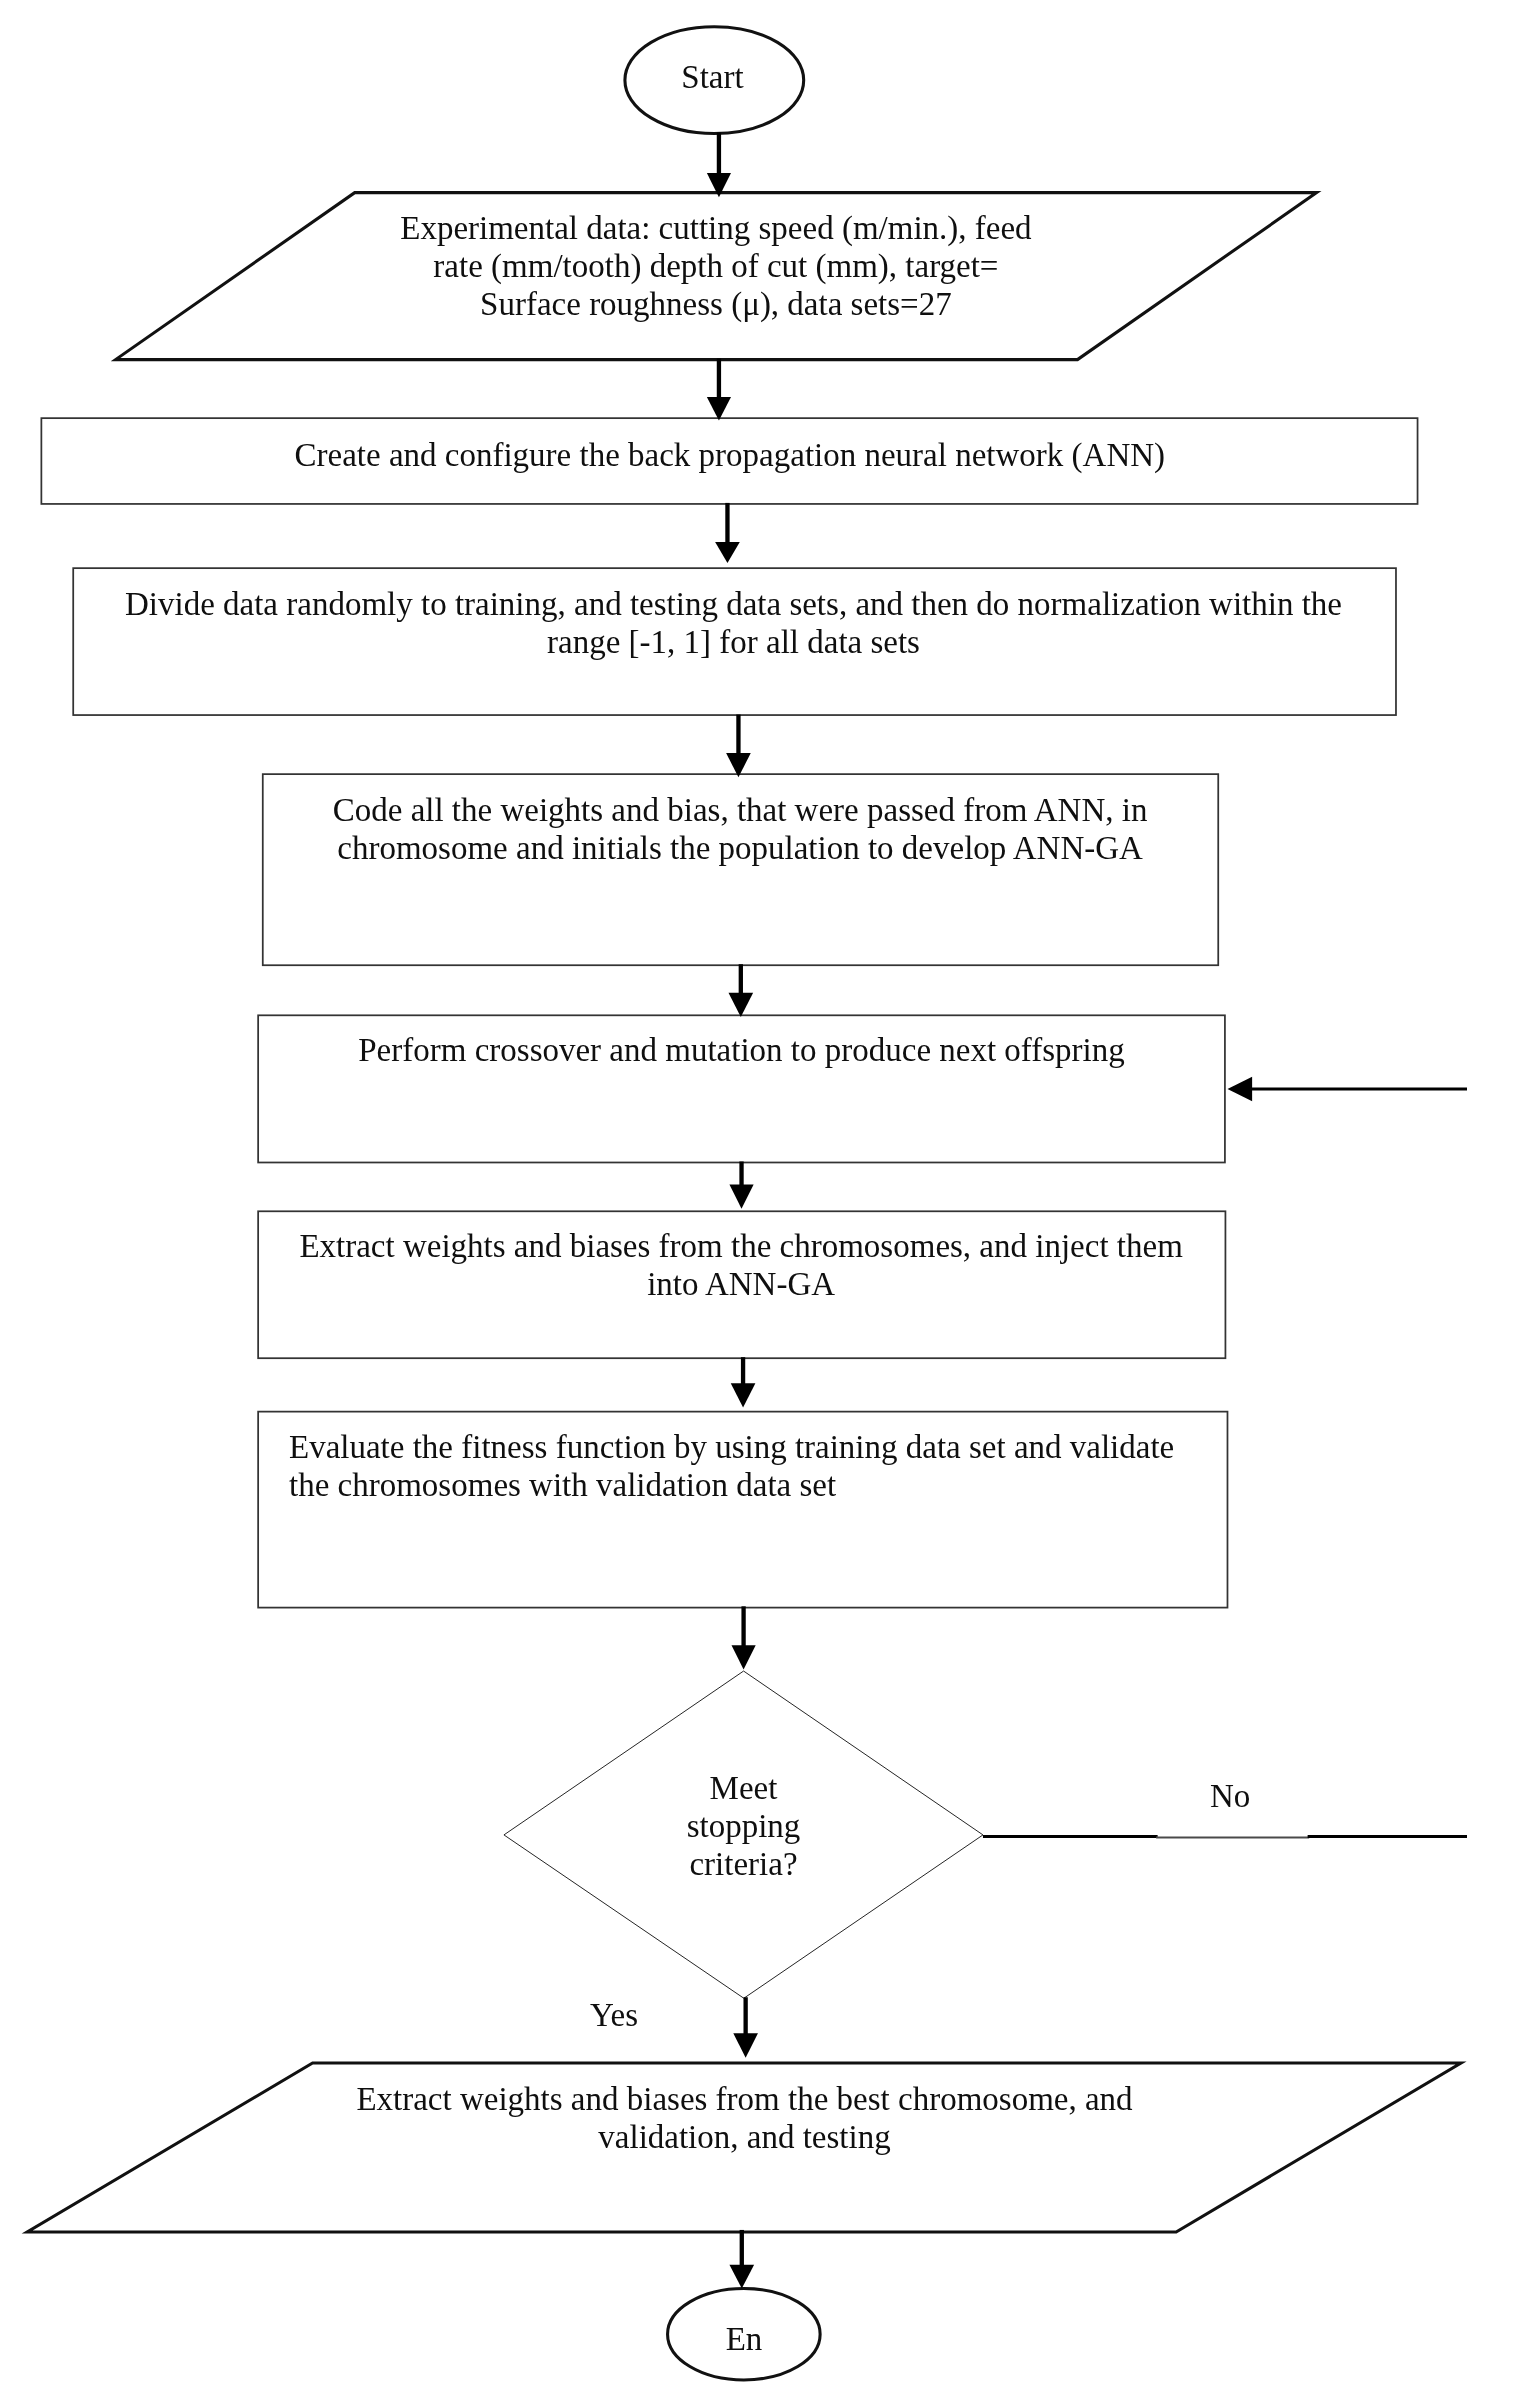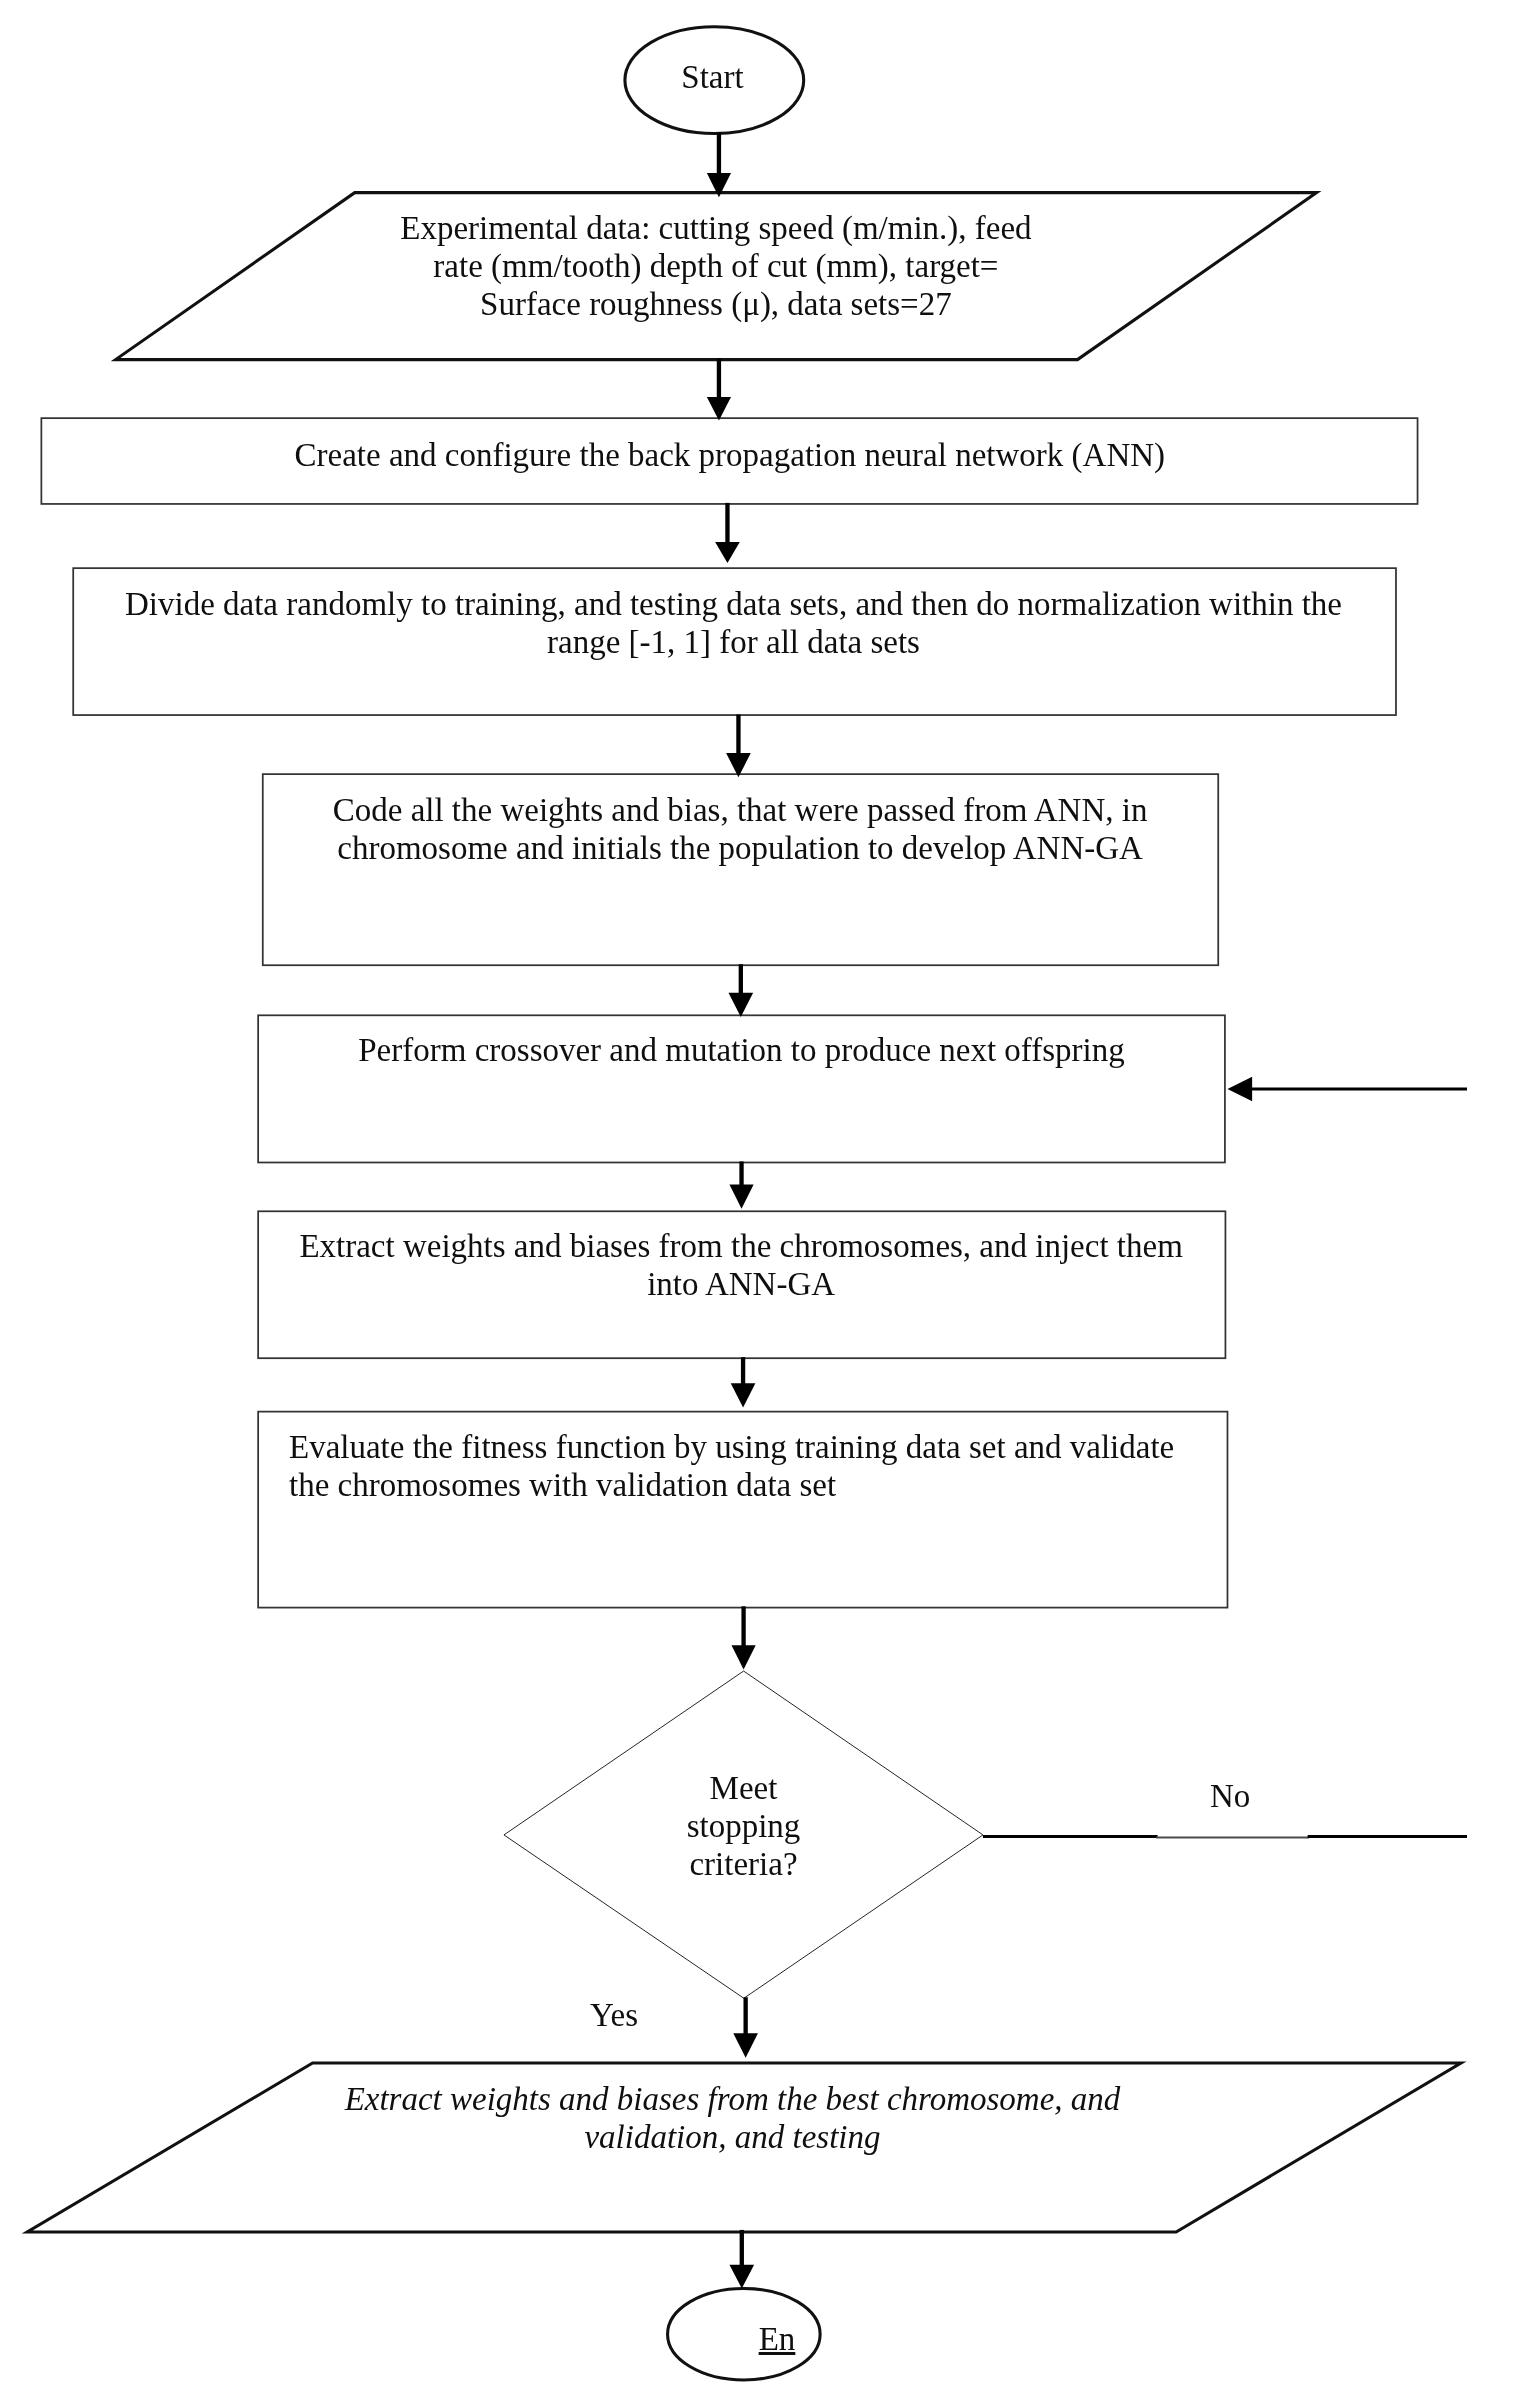--- a/index.html
+++ b/index.html
@@ -123,25 +123,25 @@
   <div>Evaluate the fitness function by using training data set and validate</div>
   <div>the chromosomes with validation data set</div>
 </div>
 
 <div class="tbox ctr" style="left:24px;top:1769px;width:1439px;">
   <div>Meet</div>
   <div>stopping</div>
   <div>criteria?</div>
 </div>
 
-<div class="tbox ctr" style="left:13px;top:2080px;width:1439px;font-style:italic;">
+<div class="tbox ctr" style="left:25px;top:2080px;width:1439px;">
   <div>Extract weights and biases from the best chromosome, and</div>
   <div>validation, and testing</div>
 </div>
 
-<div class="tbox ctr" style="left:699px;top:2320px;width:156px;text-decoration:underline;">En</div>
+<div class="tbox ctr" style="left:666px;top:2320px;width:156px;">En</div>
 
 <div class="tbox lft" style="left:590px;top:1996px;">Yes</div>
 
 <div class="tbox lft" style="left:1210px;top:1777px;">No</div>
 
 </div>
 
 
 </body></html>

